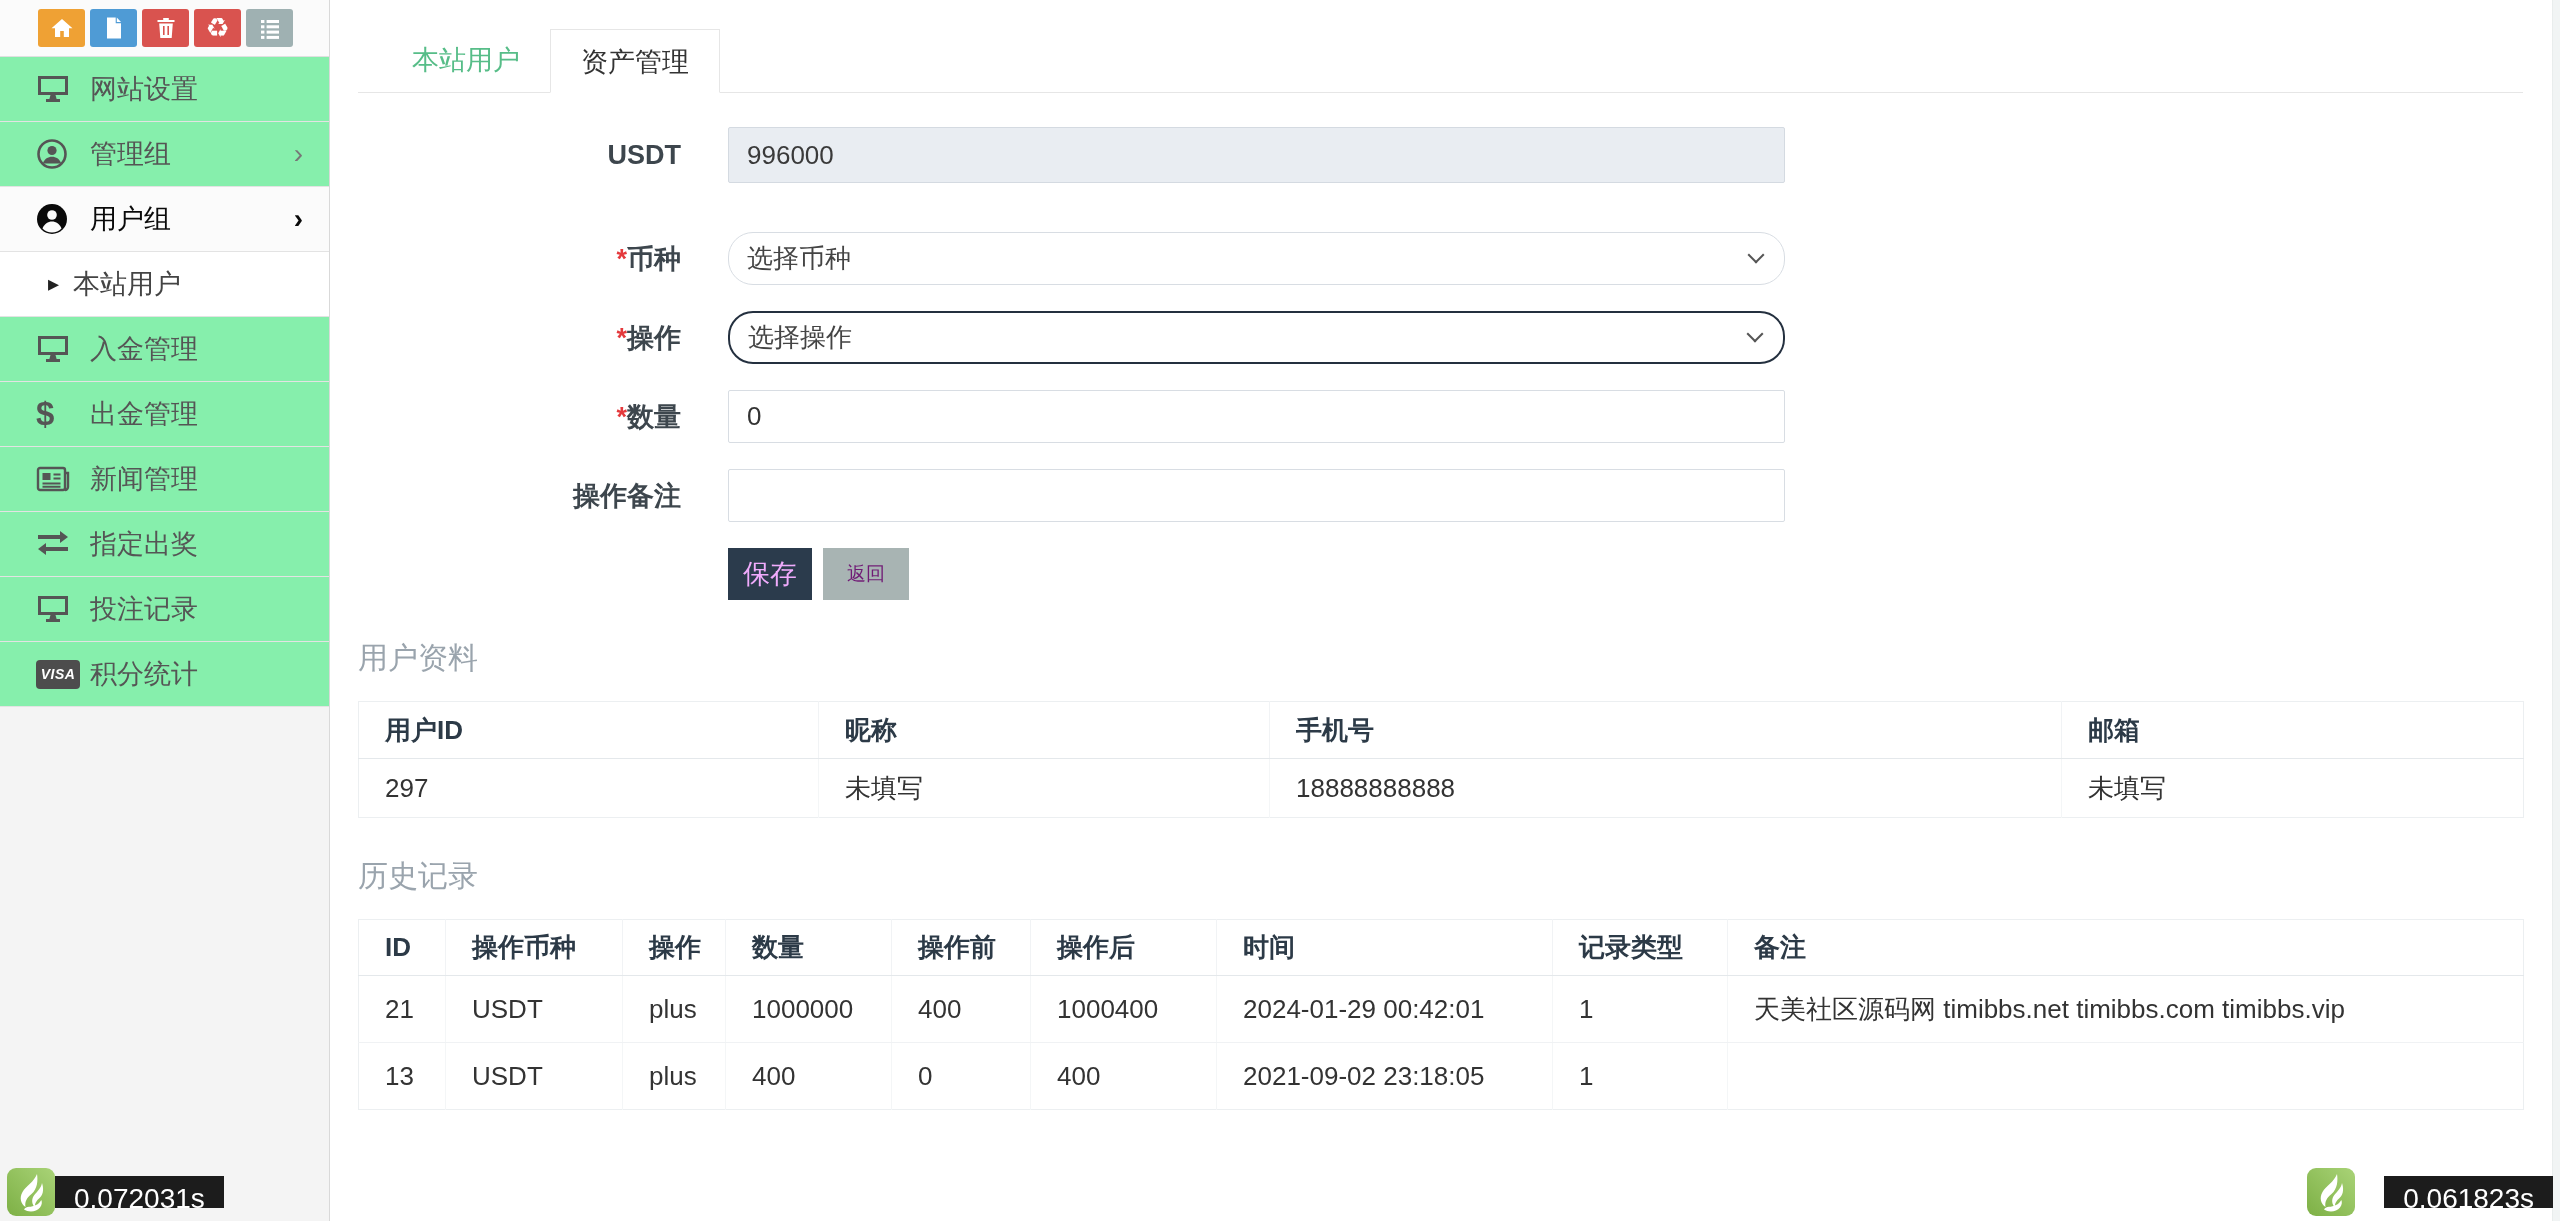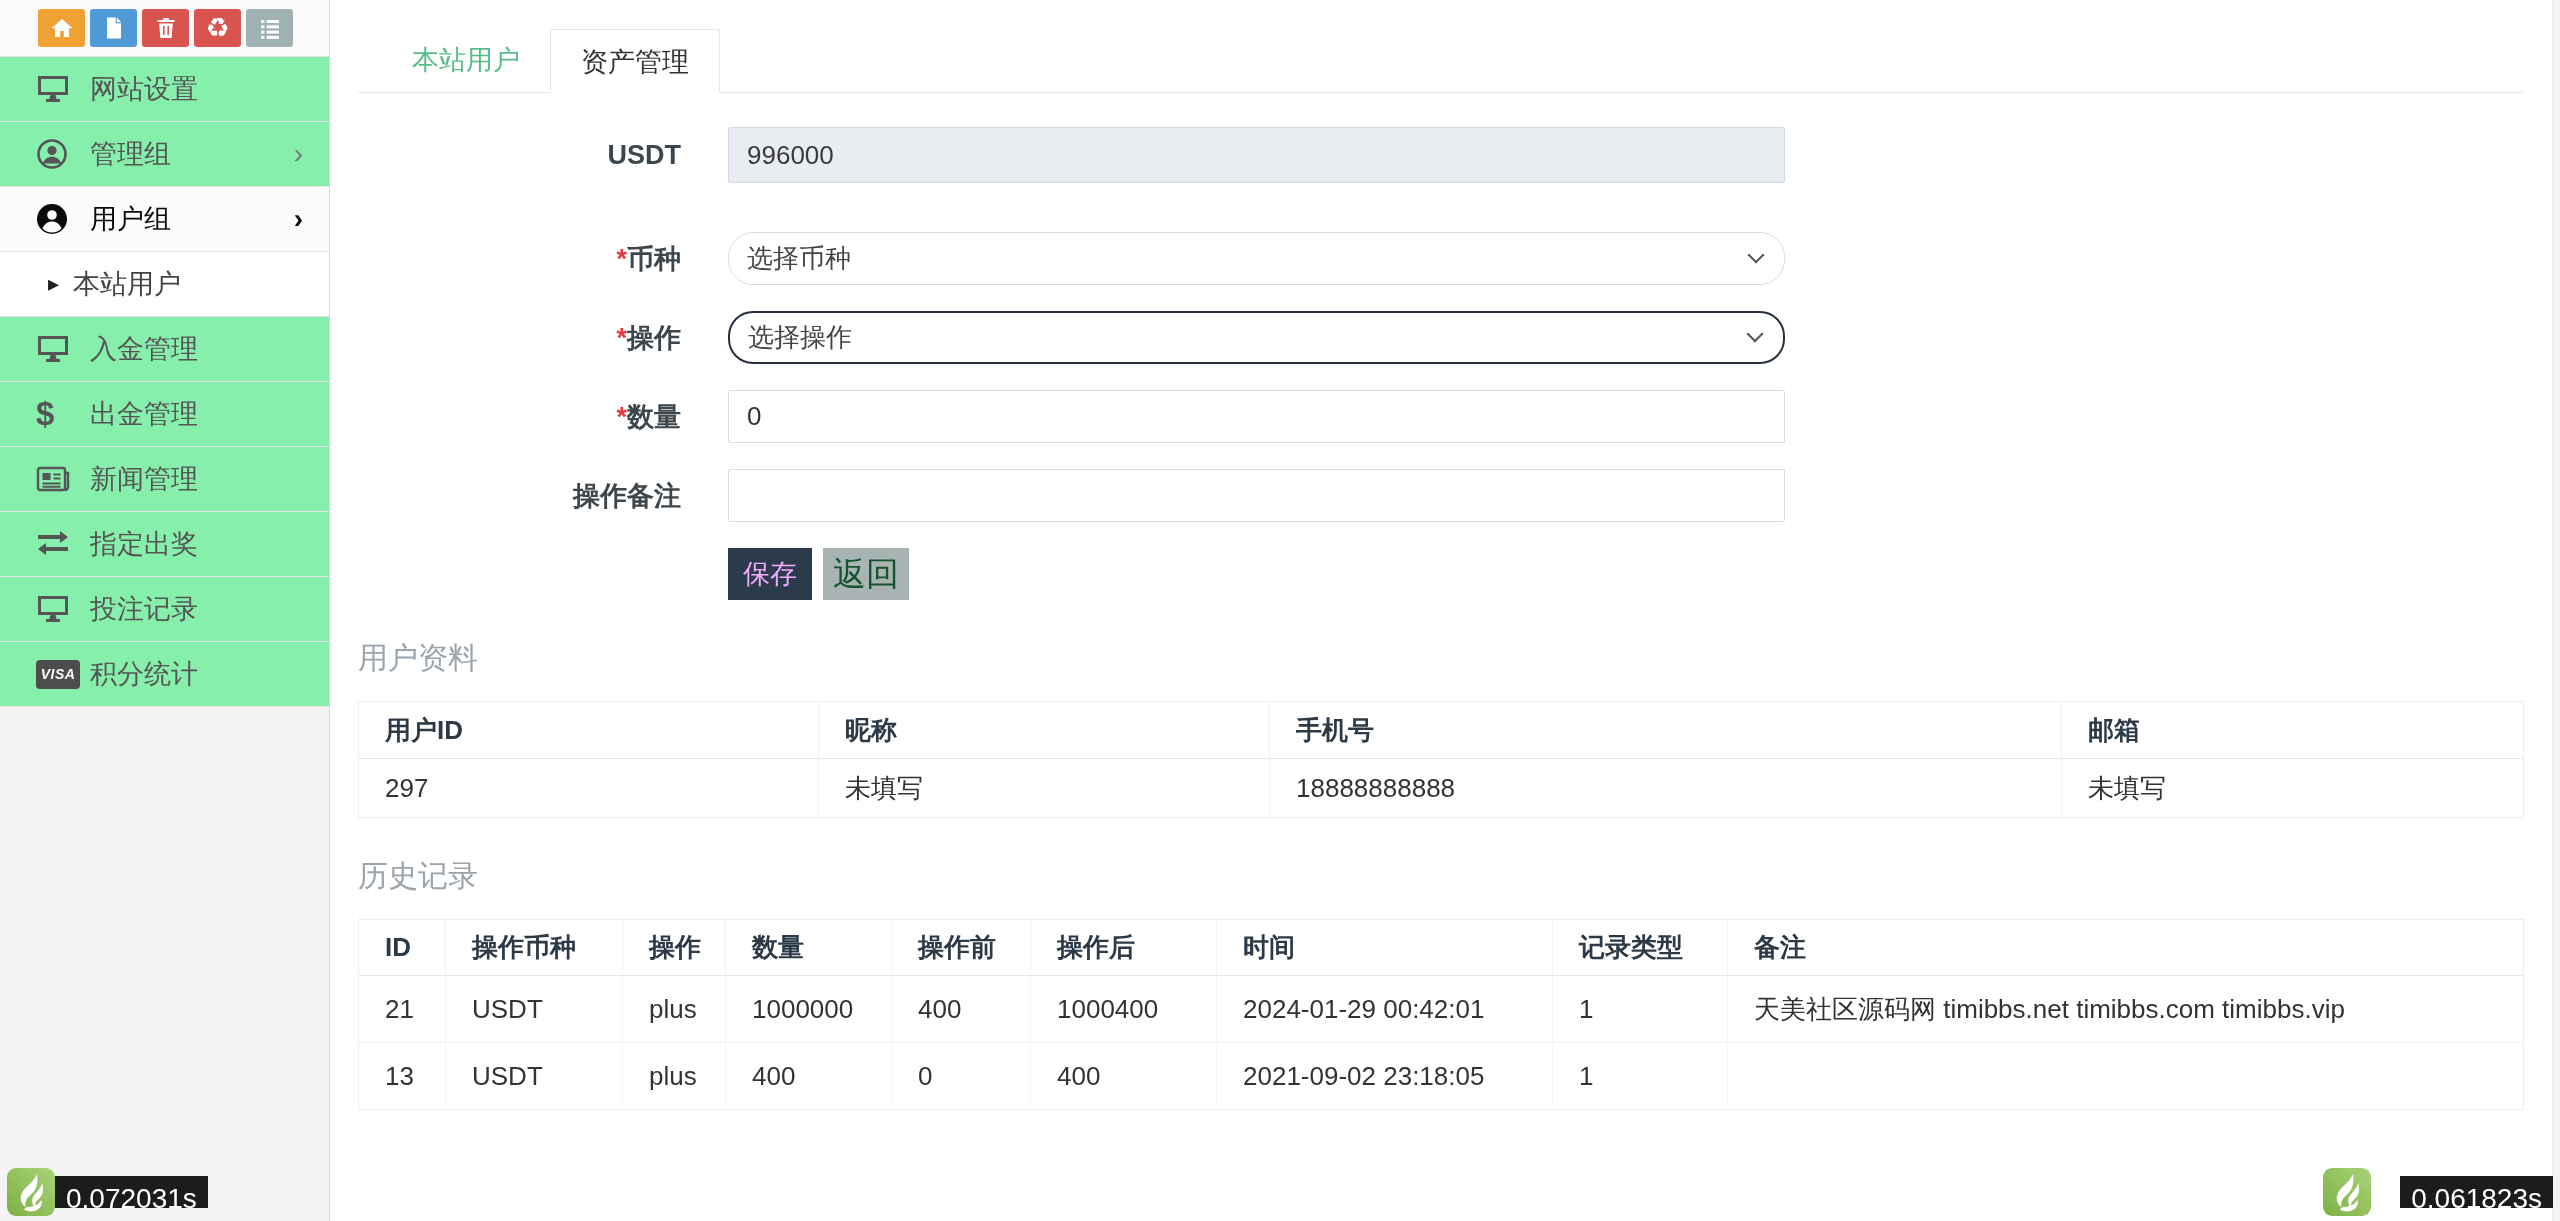--- a/index.html
+++ b/index.html
@@ -100,21 +100,21 @@
   }
   .selectbox.focused { border: 2px solid #24303f; }
   .chevron {
     width: 12px; height: 12px;
     border-right: 2px solid #555; border-bottom: 2px solid #555;
     transform: rotate(45deg); margin-top: -8px; margin-right: 4px; flex: 0 0 12px;
   }
   .btn-row { margin-left: 370px; display: flex; gap: 11px; }
   .btn { border: none; cursor: pointer; font-family: "Liberation Sans", sans-serif; }
   .btn-save { width: 84px; height: 52px; background: #2b3b4c; color: #f0abfc; font-size: 27px; }
-  .btn-back { width: 86px; height: 52px; background: #a8b4b3; color: #14532d; font-size: 33px; }
+  .btn-back { width: 86px; height: 52px; background: #a8b4b3; color: #701a75; font-size: 19px; }
 
   
   .section-title { font-size: 30px; color: #9aa4ad; margin: 38px 0 22px 0; font-weight: 400; }
   table.datatable {
     width: 100%; border-collapse: collapse; table-layout: fixed;
     border: 1px solid #eceff1; background: #fff;
   }
   .datatable th {
     font-size: 26px; font-weight: 700; color: #2c3a47; text-align: left;
     padding-left: 26px; height: 57px;
@@ -131,21 +131,21 @@
   table.history td { height: 67px; }
   table.history th { height: 56px; }
 
   
   .footer-badge { position: absolute; bottom: 5px; display: flex; align-items: center; z-index: 10; }
   .footer-badge.left { left: 7px; }
   .footer-badge.right { right: 7px; gap: 29px; }
   .tp-logo { width: 48px; height: 48px; display: block; cursor: pointer; }
   .tp-time {
     height: 32px; line-height: 46px; background: #1c1c1c; color: #fff;
-    font-size: 28px; padding: 0 11px; white-space: nowrap;
+    font-size: 28px; padding: 0 19px; white-space: nowrap;
   }
 
   .scroll-strip {
     position: absolute; right: 0; top: 0; width: 8px; height: 100%;
     background: #f1f4f4; border-left: 1px solid #e9eded;
   }
 </style>
 </head>
 <body>
 

